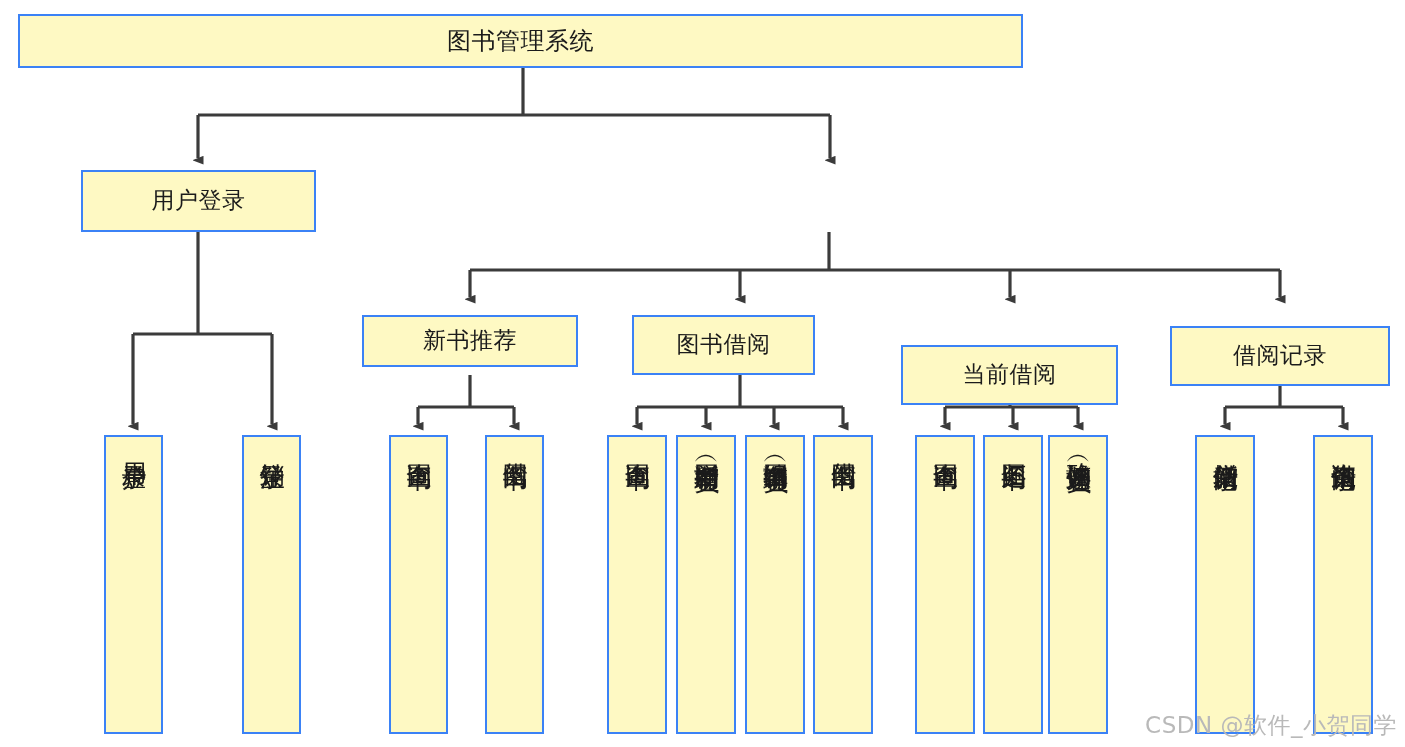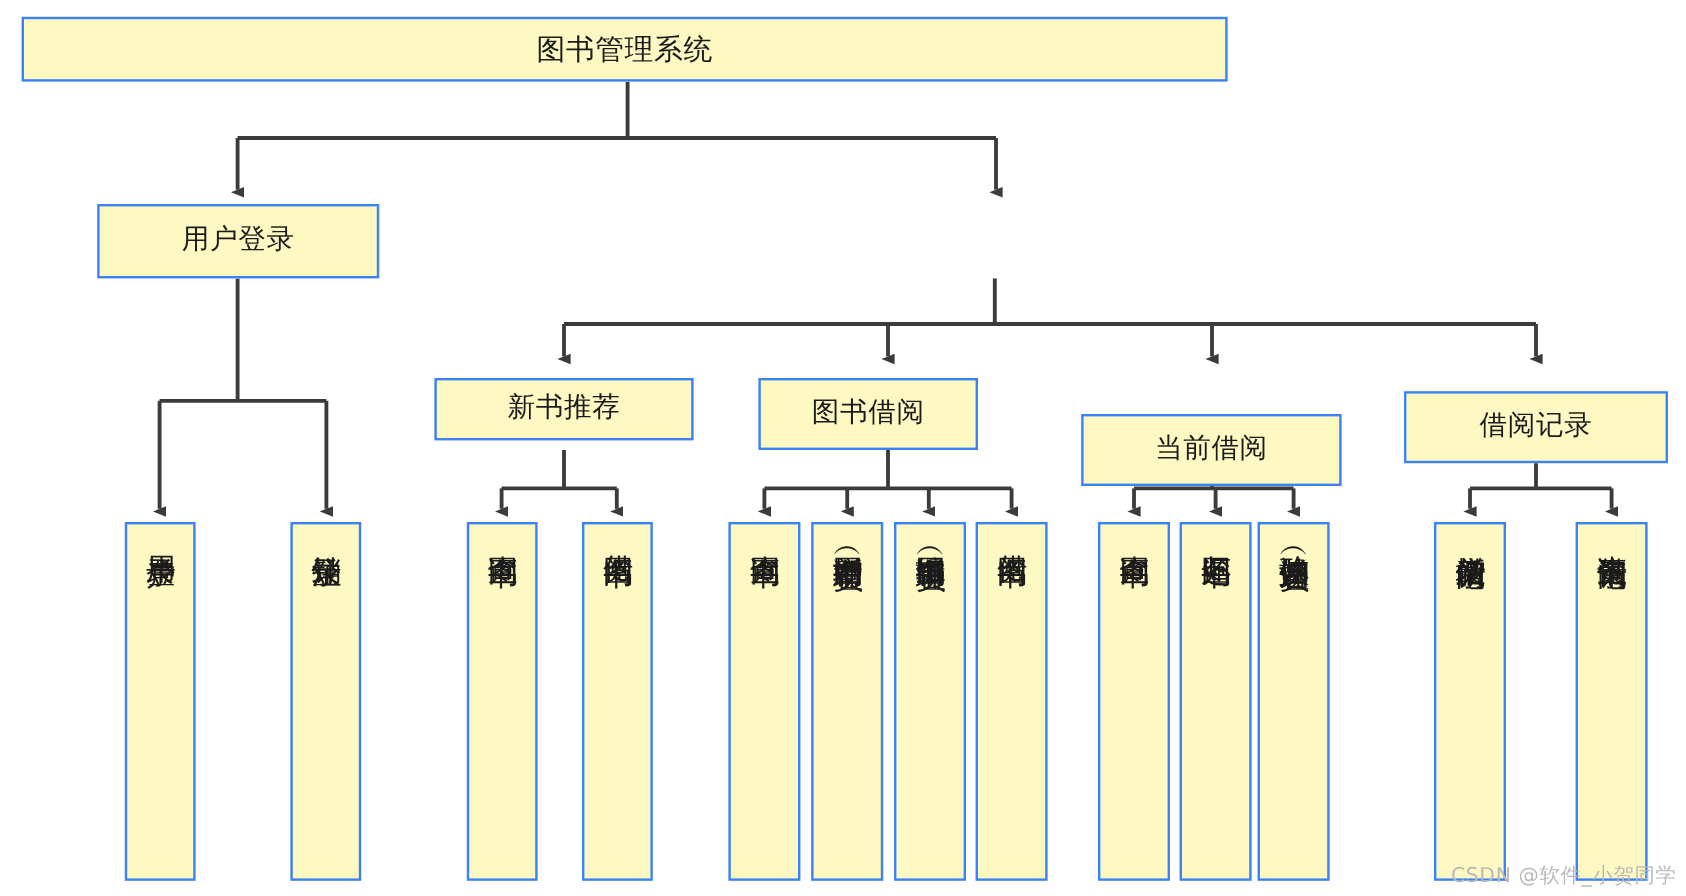--- a/index.html
+++ b/index.html
@@ -61,21 +61,21 @@
     text-orientation: upright;
     font-size: 25px;
     line-height: 1.05;
     letter-spacing: 1px;
     white-space: nowrap;
   }
   .watermark {
     position: absolute;
     right: 8px;
     bottom: 6px;
-    font-size: 17px;
+    font-size: 23px;
     color: #b9b9b9;
     letter-spacing: 0.5px;
     white-space: nowrap;
   }
 </style>
 </head>
 <body>
 
 <div id="diagram-root">
 

